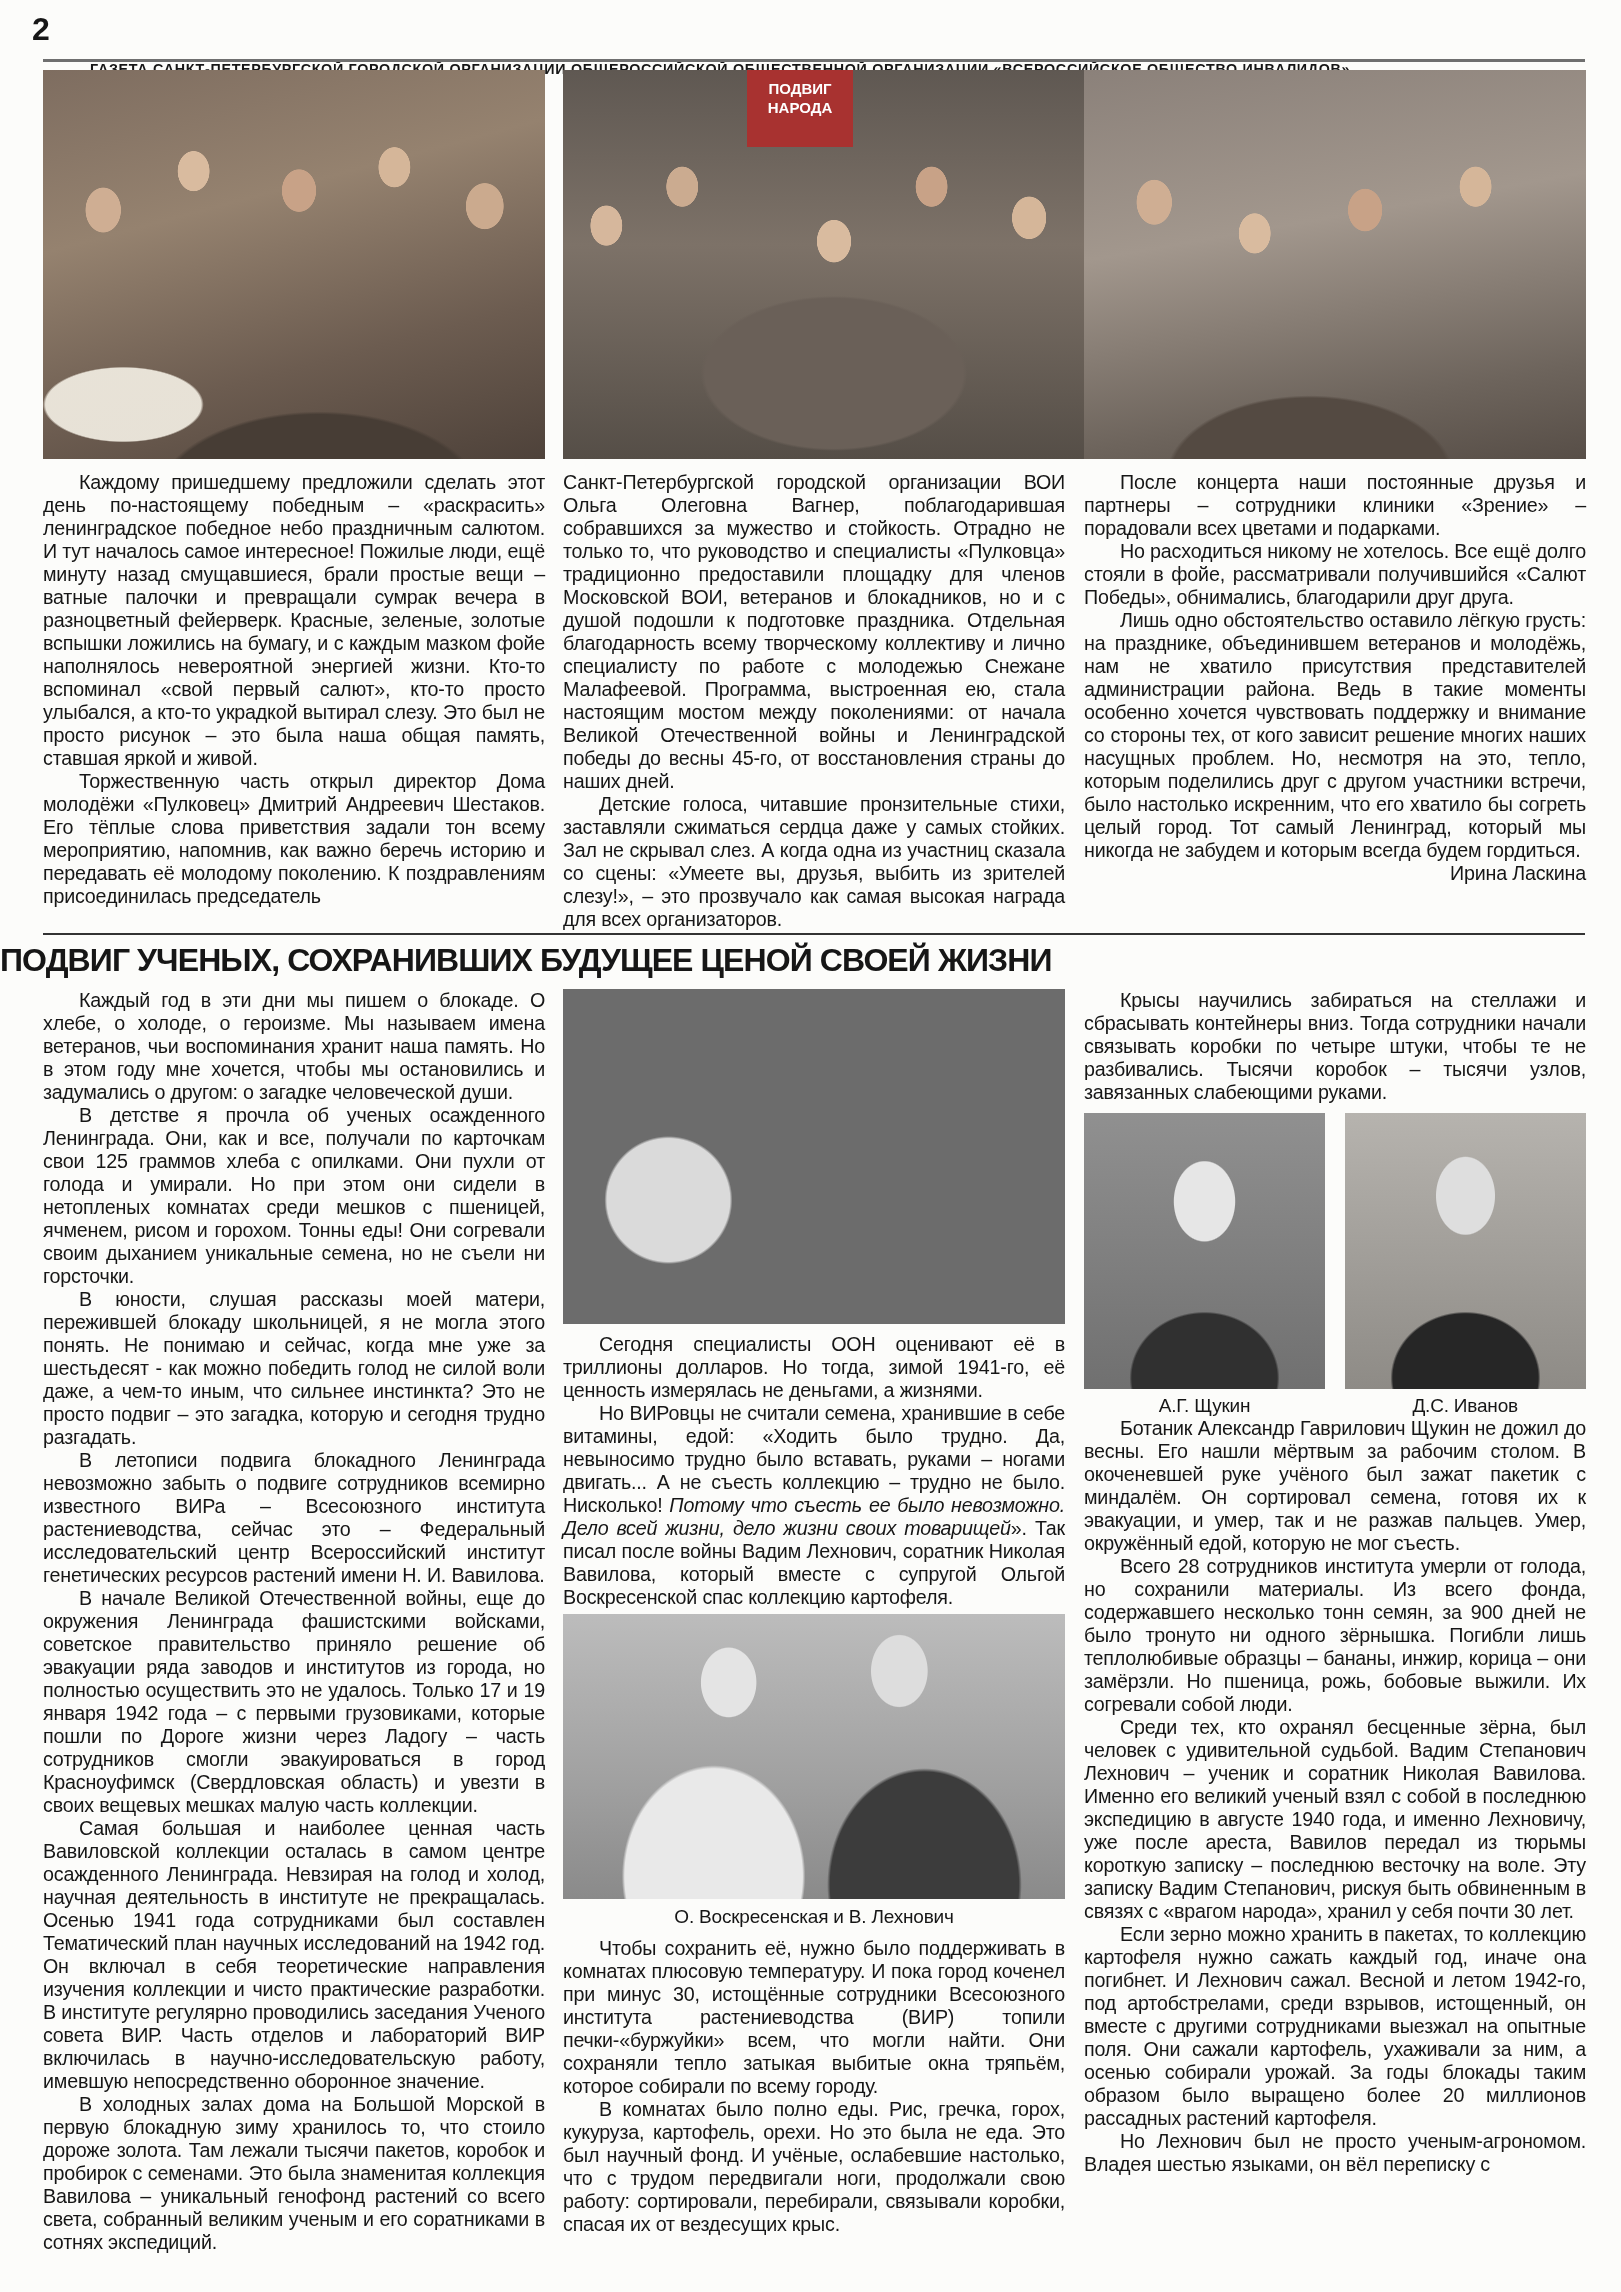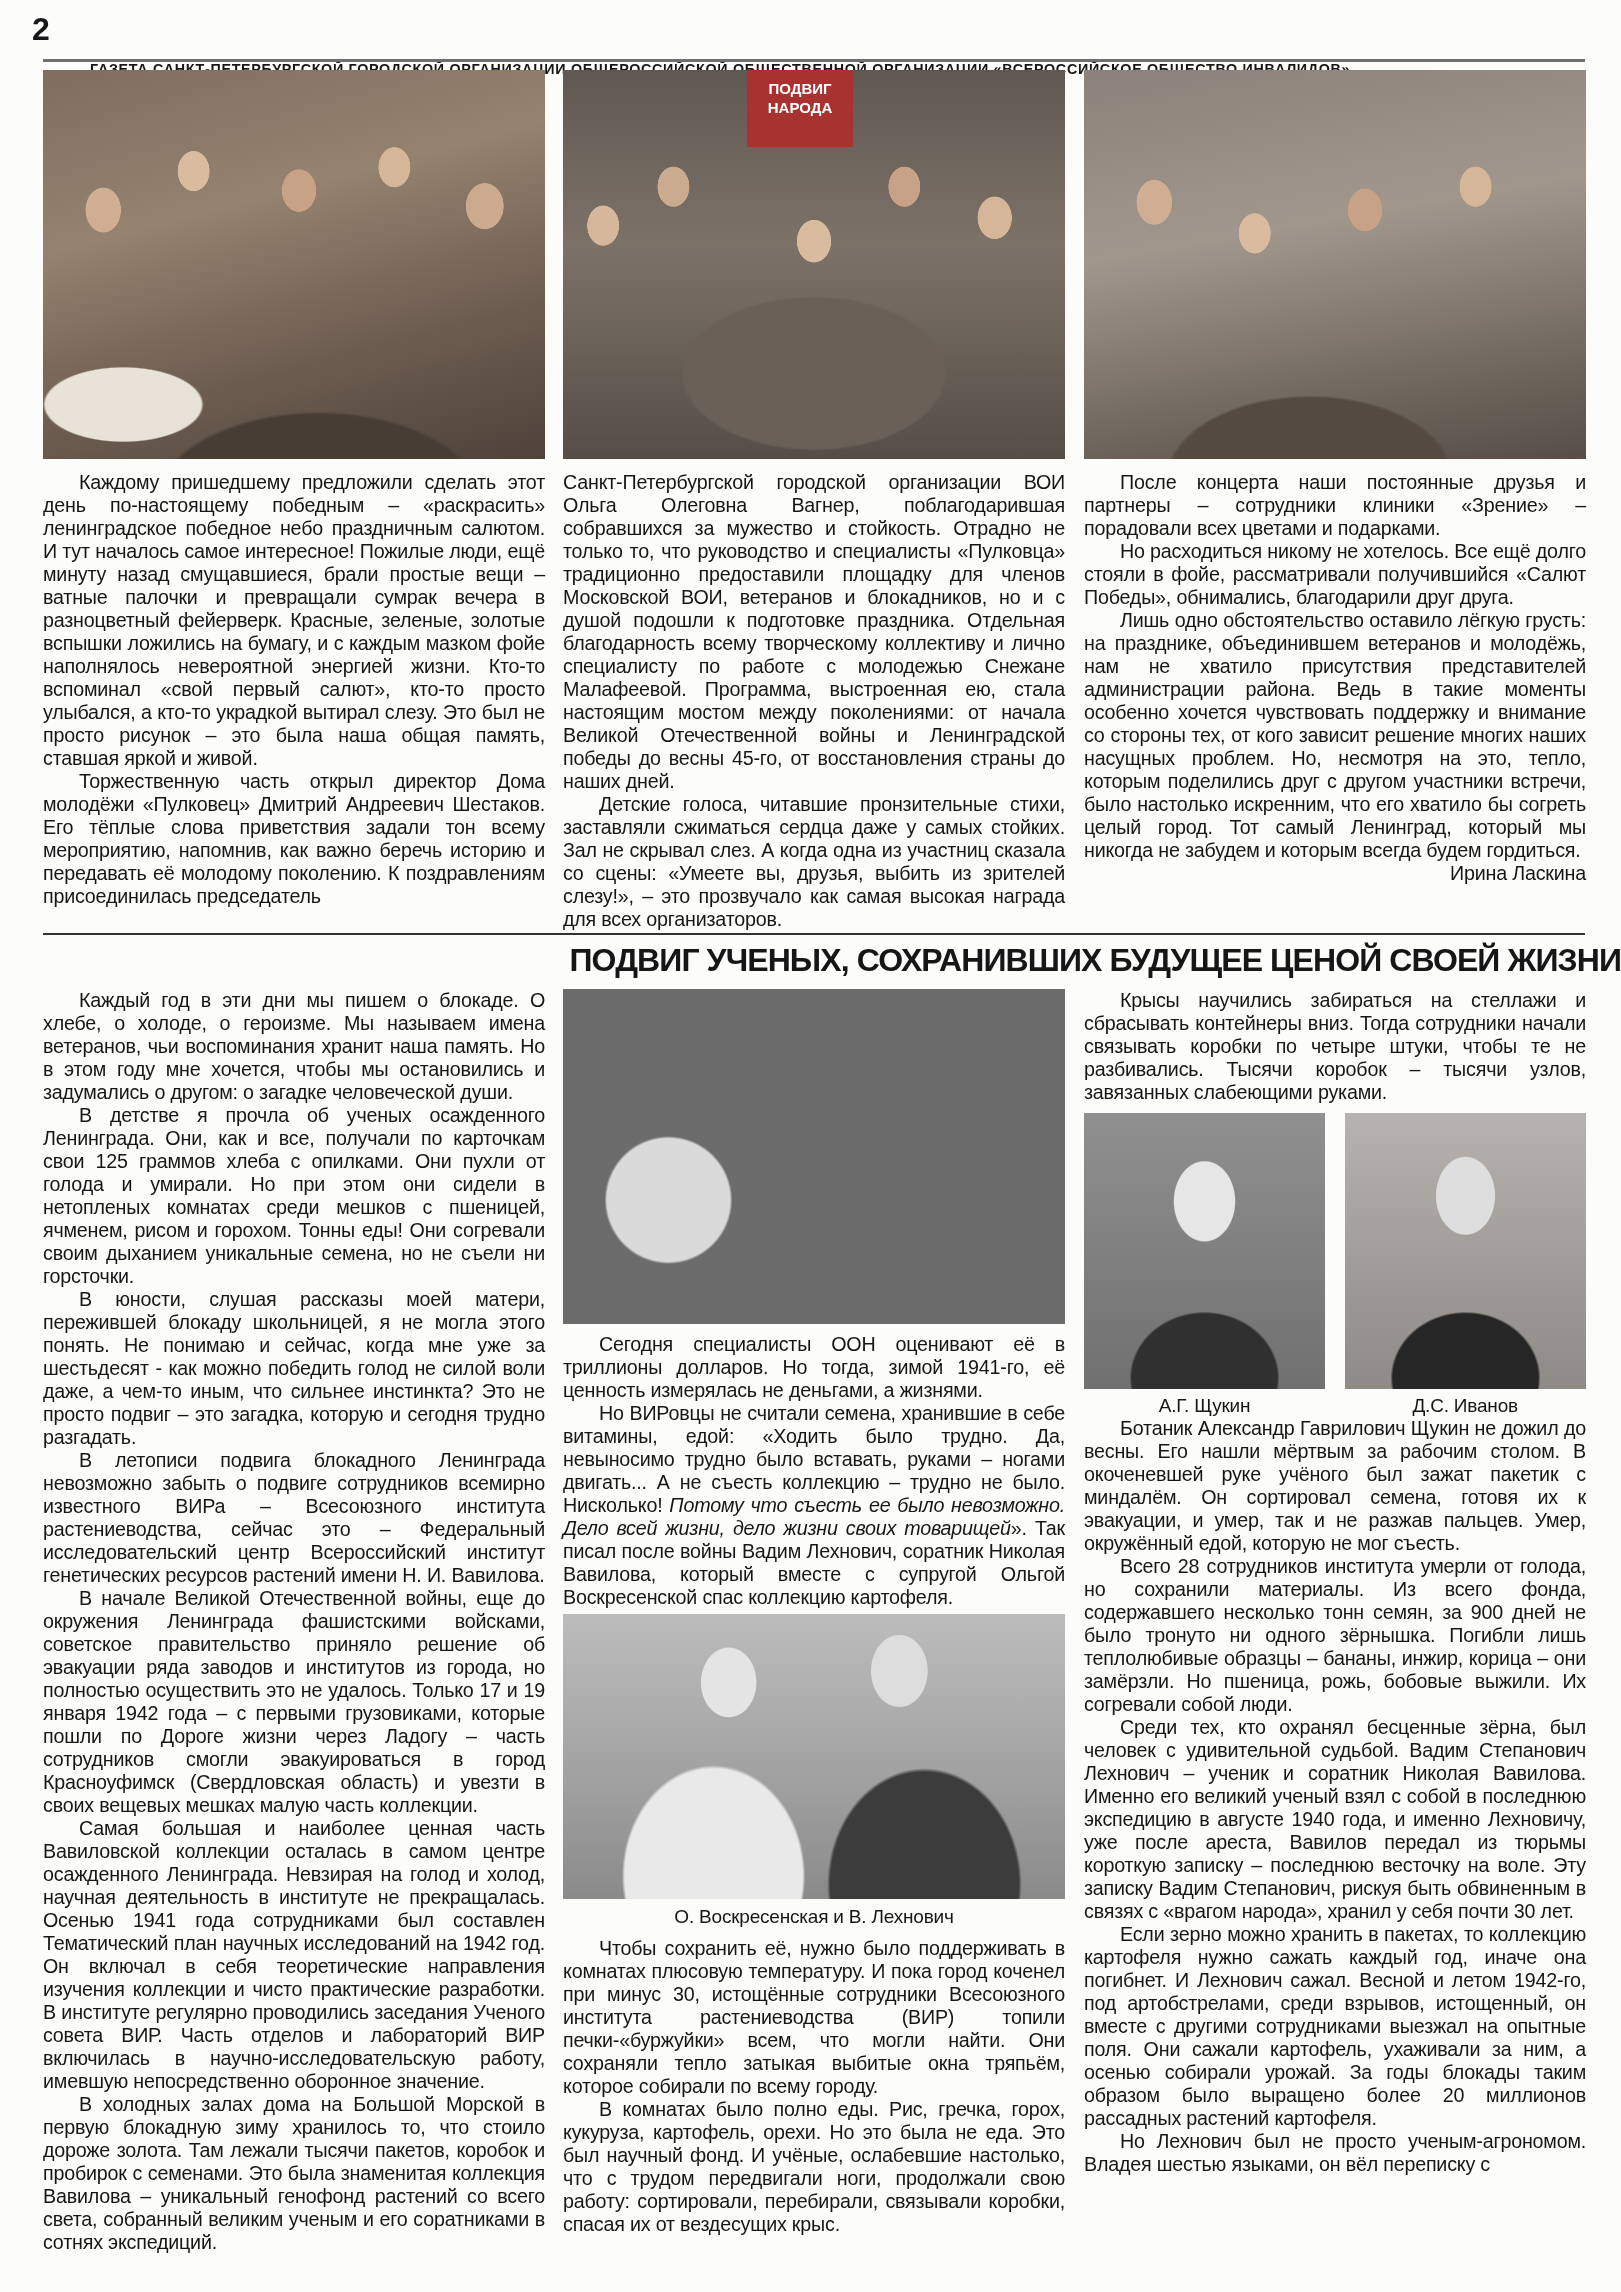--- a/index.html
+++ b/index.html
@@ -25,41 +25,41 @@
     radial-gradient(ellipse 32px 39px at 88% 35%, #cbaa8e 0 58%, transparent 60%),
     radial-gradient(ellipse 269px 152px at 55% 112%, #473d35 0 60%, transparent 62%),
     linear-gradient(165deg,#7e6d60 0%,#95826f 35%,#6c5c50 70%,#4e423a 100%);}
   #photo2{left:563px;background:
     radial-gradient(ellipse 27px 34px at 8% 40%, #d6b79c 0 58%, transparent 60%),
     radial-gradient(ellipse 27px 34px at 22% 30%, #cbab90 0 58%, transparent 60%),
     radial-gradient(ellipse 29px 36px at 50% 44%, #d9bb9f 0 58%, transparent 60%),
     radial-gradient(ellipse 27px 34px at 68% 30%, #c8a287 0 58%, transparent 60%),
     radial-gradient(ellipse 29px 36px at 86% 38%, #d5b699 0 58%, transparent 60%),
     radial-gradient(ellipse 215px 125px at 50% 78%, #6a6058 0 60%, transparent 62%),
-    linear-gradient(180deg,#5f5852 0%,#7d7268 45%,#554e47 100%);}
+    linear-gradient(180deg,#5f5852 0%,#7d7268 45%,#554e47 100%); padding-left: 40px;}
   #photo3{left:1084px;background:
     radial-gradient(ellipse 30px 38px at 14% 34%, #cfae93 0 58%, transparent 60%),
     radial-gradient(ellipse 27px 34px at 34% 42%, #d9bb9f 0 58%, transparent 60%),
     radial-gradient(ellipse 29px 36px at 56% 36%, #c8a287 0 58%, transparent 60%),
     radial-gradient(ellipse 27px 34px at 78% 30%, #d5b699 0 58%, transparent 60%),
     radial-gradient(ellipse 233px 134px at 45% 105%, #544a42 0 60%, transparent 62%),
     linear-gradient(170deg,#8b817a 0%,#a2978d 40%,#6d645c 80%,#574e47 100%);}
   #banner{position:absolute;left:184px;top:0;width:106px;height:77px;background:#a83230;
     color:#fff;font-weight:bold;font-size:15px;line-height:19px;text-align:center;padding-top:9px;box-sizing:border-box;}
   
   .col{position:absolute;width:502px;text-align:justify;font-size:19.7px;line-height:23px;letter-spacing:-0.2px;}
   .col p{margin:0;text-indent:36px;}
   .col p.noindent{text-indent:0;}
   .a1{top:471px;}
   .a2{top:989px;}
   .c1{left:43px;} .c2{left:563px;} .c3{left:1084px;}
   .author{text-align:right;text-indent:0;}
   
   #mid-rule{left:43px;top:933px;width:1542px;height:1.8px;background:#333;}
-  #headline{left:0;top:942px;width:1621px;text-align:right;font-size:32px;font-weight:bold;letter-spacing:-0.9px;}
+  #headline{left:0;top:942px;width:1621px;text-align:left;font-size:32px;font-weight:bold;letter-spacing:-0.9px;}
   
   figure{margin:0;}
   figcaption{font-size:19px;text-align:center;margin-top:5.4px;text-indent:0;}
   #photo-seeds{width:502px;height:335px;margin-bottom:9px;background:
     radial-gradient(circle 64px at 21% 63%, #dadada 0 96%, #6c6c6c 100%),
     radial-gradient(circle 56px at 50% 38%, #cecece 0 96%, #6c6c6c 100%),
     radial-gradient(circle 70px at 77% 60%, #d6d6d6 0 96%, #6c6c6c 100%),
     radial-gradient(ellipse 170px 99px at 50% 100%, #b9b0a2 0 60%, transparent 62%),
     linear-gradient(135deg,#939393 0%,#757575 45%,#4a4a4a 100%);}
   #photo-couple{width:502px;height:285px;background:

